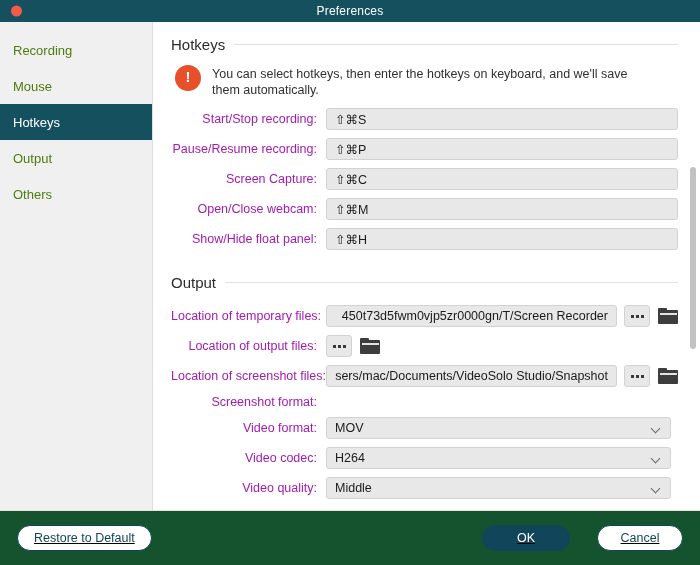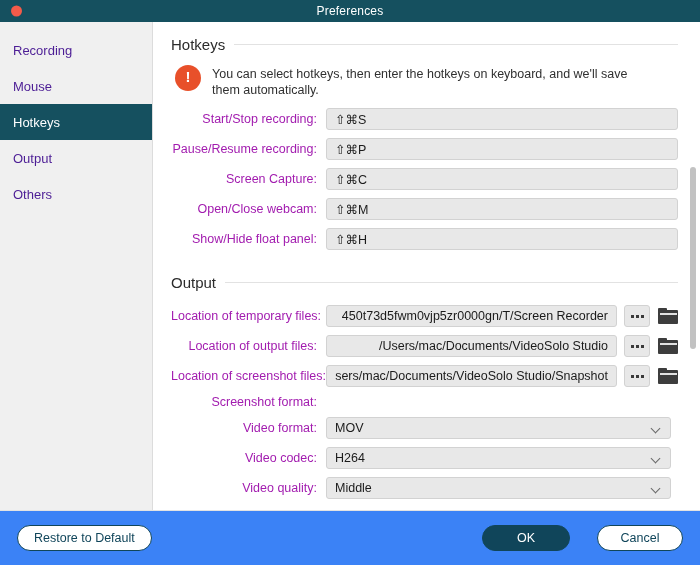--- a/index.html
+++ b/index.html
@@ -65,21 +65,21 @@
     border-right: 1px solid #dcdcdc;
     padding-top: 10px;
     box-sizing: border-box;
   }
   .side-item {
     height: 36px;
     display: flex;
     align-items: center;
     padding-left: 13px;
     font-size: 13px;
-    color: #4c1d95;
+    color: #4d7c0f;
     box-sizing: border-box;
   }
   .side-item.active {
     background: #15505f;
     color: #ffffff;
   }
 
   
   .content {
     position: relative;
@@ -279,26 +279,27 @@
     width: 6px;
     height: 182px;
     background: #c2c2c2;
     border-radius: 3px;
   }
 
   
   .footer {
     height: 55px;
     min-height: 55px;
-    background: #3b82f6;
+    background: #14532d;
     border-top: 1px solid #e3e3e3;
     display: flex;
     align-items: center;
     padding: 0 17px;
     box-sizing: border-box;
+    text-decoration: underline;
   }
   .btn {
     height: 26px;
     border-radius: 13px;
     font-size: 12.5px;
     display: inline-flex;
     align-items: center;
     justify-content: center;
     box-sizing: border-box;
     padding: 0 16px;
@@ -409,23 +410,20 @@
             </div>
           <div class="folder-ico">
             <div class="tab"></div>
               <div class="bodyf"></div>
               <div class="line"></div>
           </div>
         </div>
 
         <div class="row path-row">
           <div class="row-label">Location of output files:</div>
-          <div class="field path">
-            <span>/Users/mac/Documents/VideoSolo Studio</span>
-          </div>
           <div class="dots-btn">
               <i></i>
               <i></i>
               <i></i>
             </div>
           <div class="folder-ico">
             <div class="tab"></div>
               <div class="bodyf"></div>
               <div class="line"></div>
           </div>

